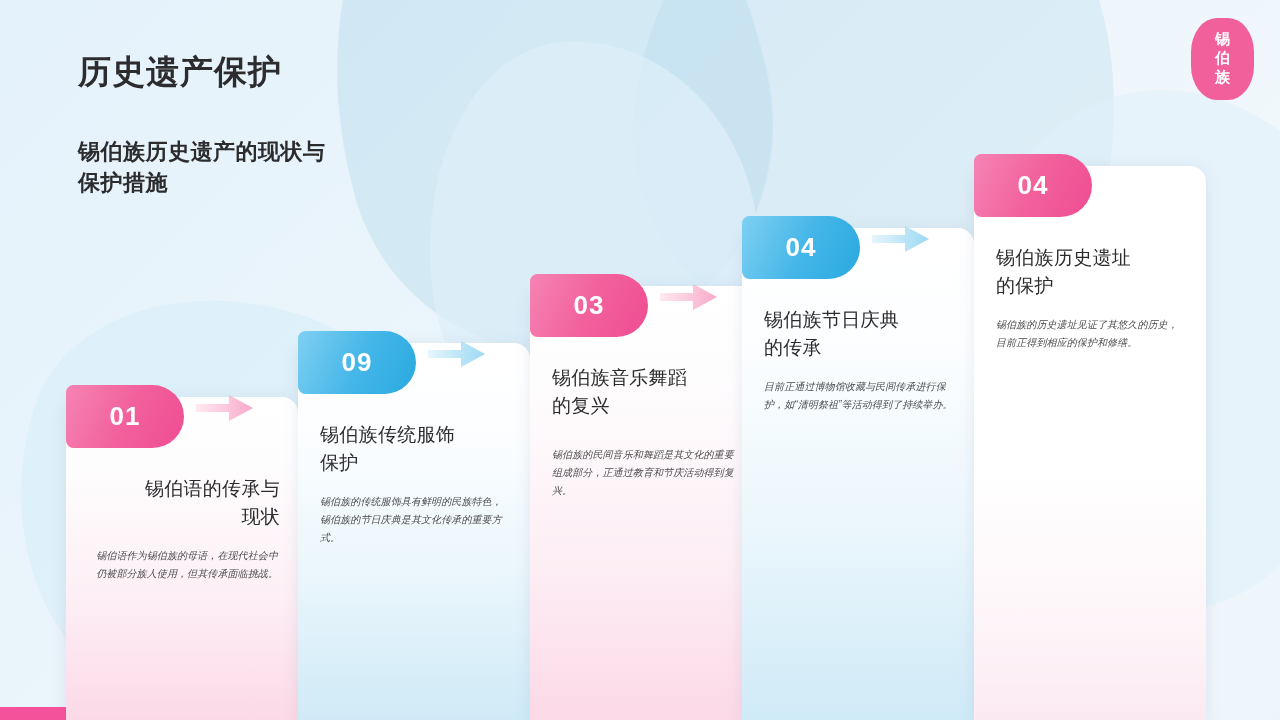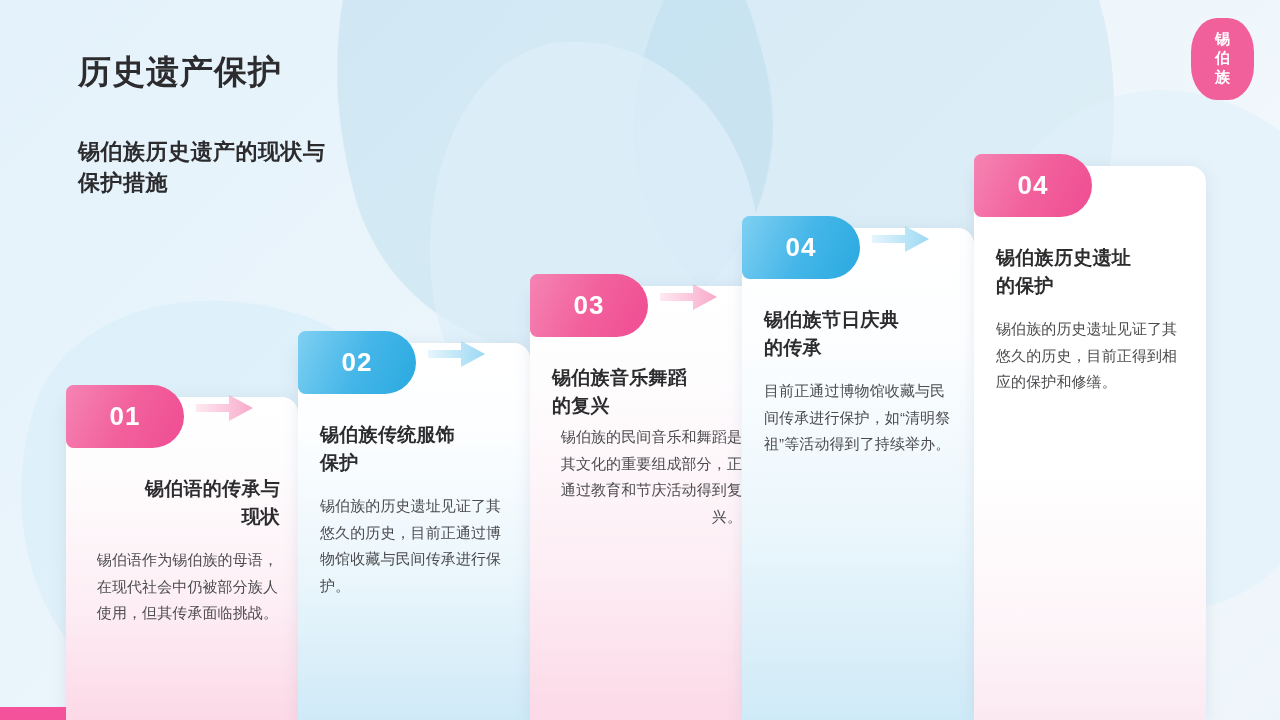--- a/index.html
+++ b/index.html
@@ -132,32 +132,33 @@
     position: absolute;
     border-top-left-radius: 16px;
     border-top-right-radius: 16px;
     box-shadow: 0 2px 16px rgba(110, 140, 175, 0.16);
     overflow: hidden;
   }
   .card-heading {
     position: absolute;
     left: 22px; right: 18px;
     font-size: 19px;
-    font-weight: bold;
+    font-weight: normal;
     color: #2c2c2e;
     line-height: 1.45;
     letter-spacing: 0.3px;
   }
   .card-desc {
     position: absolute;
     left: 22px; right: 20px;
-    font-size: 15px;
+    font-size: 10px;
     color: #4c4c4f;
     line-height: 1.78;
     letter-spacing: 0.1px;
+    font-style: italic;
   }
 
   
   .badge {
     position: absolute;
     left: 0;
     width: 118px;
     height: 63px;
     border-radius: 8px 34px 34px 8px;
     display: flex;
@@ -225,39 +226,39 @@
             <linearGradient id="ag0" x1="0" y1="0" x2="1" y2="0">
               <stop offset="0%" stop-color="#f9a9c9" stop-opacity="0.25"></stop>
               <stop offset="100%" stop-color="#f9a9c9" stop-opacity="1"></stop>
             </linearGradient>
           </defs>
           <path d="M0,11 L33,11 L33,2 L57,15 L33,28 L33,19 L0,19 Z" fill="url(#ag0)"></path>
         </svg>
       </div>
       <div class="card wash-blue" style="left: 298px; top: 343px; width: 232px; height: 377px;">
         <div class="card-heading" style="top: 78px;">锡伯族传统服饰<br>保护</div>
-        <div class="card-desc" style="top: 150px;">锡伯族的历史遗址见证了其悠久的历史，目前正通过博物馆收藏与民间传承进行保护。</div>
+        <div class="card-desc" style="top: 150px;">锡伯族的传统服饰具有鲜明的民族特色，锡伯族的节日庆典是其文化传承的重要方式。</div>
       </div>
       <div class="badge badge-blue" style="left: 298px; top: 331px;">
-        <span>02</span>
+        <span>09</span>
       </div>
       <div class="arrow" style="left: 428px; top: 339px;">
         <svg viewBox="0 0 58 30" xmlns="http://www.w3.org/2000/svg">
           <defs>
             <linearGradient id="ag1" x1="0" y1="0" x2="1" y2="0">
               <stop offset="0%" stop-color="#9bd9f3" stop-opacity="0.25"></stop>
               <stop offset="100%" stop-color="#9bd9f3" stop-opacity="1"></stop>
             </linearGradient>
           </defs>
           <path d="M0,11 L33,11 L33,2 L57,15 L33,28 L33,19 L0,19 Z" fill="url(#ag1)"></path>
         </svg>
       </div>
       <div class="card wash-pink" style="left: 530px; top: 286px; width: 232px; height: 434px;">
         <div class="card-heading" style="top: 78px;">锡伯族音乐舞蹈<br>的复兴</div>
-        <div class="card-desc" style="top: 138px; text-align: right;">锡伯族的民间音乐和舞蹈是其文化的重要组成部分，正通过教育和节庆活动得到复兴。</div>
+        <div class="card-desc" style="top: 160px;">锡伯族的民间音乐和舞蹈是其文化的重要组成部分，正通过教育和节庆活动得到复兴。</div>
       </div>
       <div class="badge badge-pink" style="left: 530px; top: 274px; align-items: center;">
         <span>03</span>
       </div>
       <div class="arrow" style="left: 660px; top: 282px;">
         <svg viewBox="0 0 58 30" xmlns="http://www.w3.org/2000/svg">
           <defs>
             <linearGradient id="ag2" x1="0" y1="0" x2="1" y2="0">
               <stop offset="0%" stop-color="#f9a9c9" stop-opacity="0.25"></stop>
               <stop offset="100%" stop-color="#f9a9c9" stop-opacity="1"></stop>

